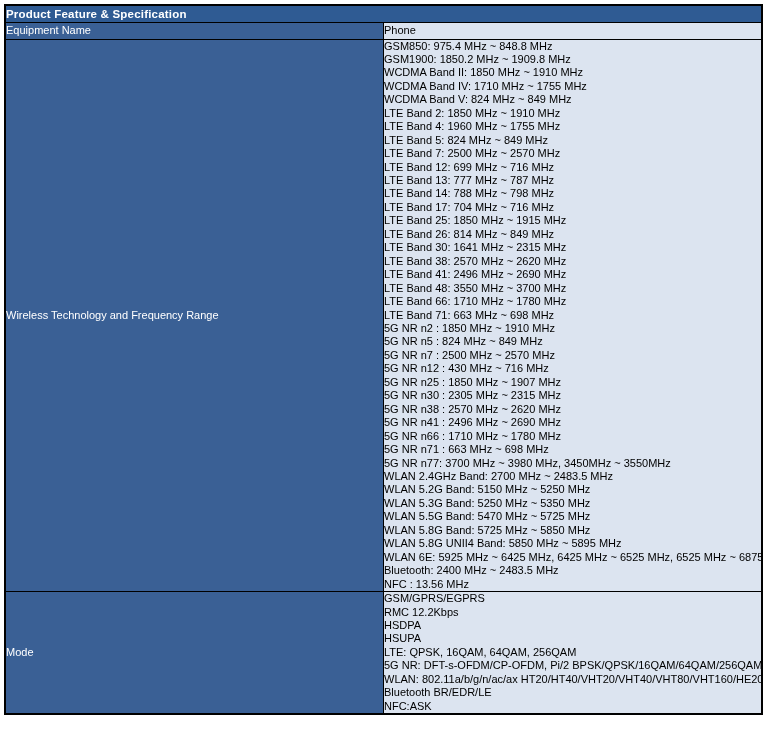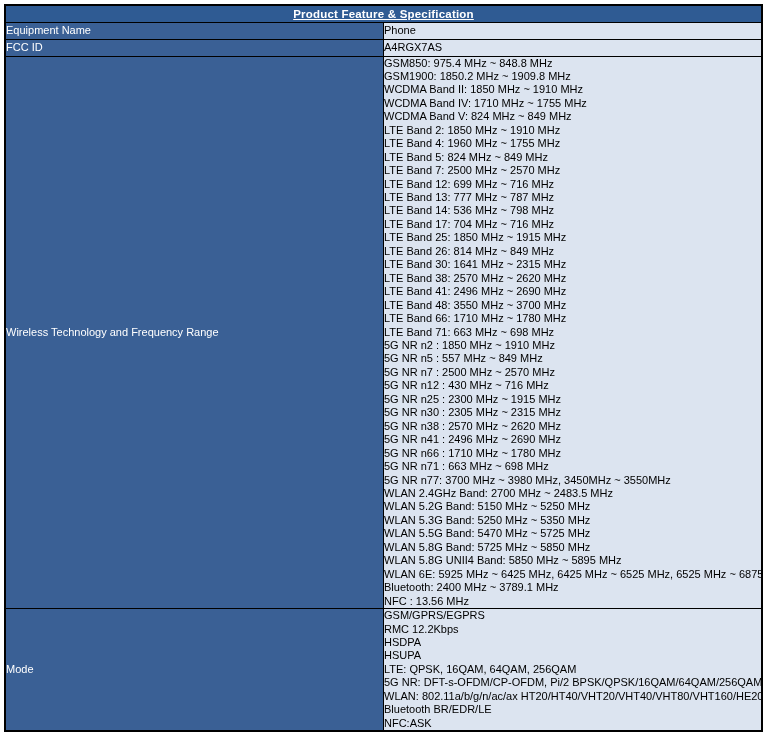--- a/index.html
+++ b/index.html
@@ -22,24 +22,22 @@
   }
   table.spec td {
     border: 1px solid #000;
     padding: 0;
   }
   td.hdr {
     background: var(--header-bg, #2F5B93);
     color: var(--header-text, #fff);
     font-weight: bold;
     font-size: 11.5px;
-    text-align: center;
     height: 17px;
     letter-spacing: 0.2px;
-    text-decoration: underline;
   }
   td.lbl {
     background: var(--label-bg, #3A6095);
     color: var(--label-text, #fff);
     font-weight: normal;
     font-size: 11px;
     width: 178px;
     padding: 2px 3px 2px 5px;
     vertical-align: middle;
     line-height: 13.5px;
@@ -68,69 +66,63 @@
     <tbody>
         <tr>
       <td class="hdr" colspan="2">Product Feature &amp; Specification</td>
     </tr>
     <tr class="simple">
       <td class="lbl">Equipment Name</td>
       <td class="val">
             <div class="line">Phone</div>
           </td>
     </tr>
-    <tr class="simple">
-      <td class="lbl">FCC ID</td>
-      <td class="val">
-            <div class="line">A4RGX7AS</div>
-          </td>
-    </tr>
     <tr>
       <td class="lbl justify">Wireless Technology and Frequency Range</td>
       <td class="val">
             <div class="line">GSM850: 975.4 MHz ~ 848.8 MHz</div>
             <div class="line">GSM1900: 1850.2 MHz ~ 1909.8 MHz</div>
             <div class="line">WCDMA Band II: 1850 MHz ~ 1910 MHz</div>
             <div class="line">WCDMA Band IV: 1710 MHz ~ 1755 MHz</div>
             <div class="line">WCDMA Band V: 824 MHz ~ 849 MHz</div>
             <div class="line">LTE Band 2: 1850 MHz ~ 1910 MHz</div>
             <div class="line">LTE Band 4: 1960 MHz ~ 1755 MHz</div>
             <div class="line">LTE Band 5: 824 MHz ~ 849 MHz</div>
             <div class="line">LTE Band 7: 2500 MHz ~ 2570 MHz</div>
             <div class="line">LTE Band 12: 699 MHz ~ 716 MHz</div>
             <div class="line">LTE Band 13: 777 MHz ~ 787 MHz</div>
-            <div class="line">LTE Band 14: 536 MHz ~ 798 MHz</div>
+            <div class="line">LTE Band 14: 788 MHz ~ 798 MHz</div>
             <div class="line">LTE Band 17: 704 MHz ~ 716 MHz</div>
             <div class="line">LTE Band 25: 1850 MHz ~ 1915 MHz</div>
             <div class="line">LTE Band 26: 814 MHz ~ 849 MHz</div>
             <div class="line">LTE Band 30: 1641 MHz ~ 2315 MHz</div>
             <div class="line">LTE Band 38: 2570 MHz ~ 2620 MHz</div>
             <div class="line">LTE Band 41: 2496 MHz ~ 2690 MHz</div>
             <div class="line">LTE Band 48: 3550 MHz ~ 3700 MHz</div>
             <div class="line">LTE Band 66: 1710 MHz ~ 1780 MHz</div>
             <div class="line">LTE Band 71: 663 MHz ~ 698 MHz</div>
             <div class="line">5G NR n2 : 1850 MHz ~ 1910 MHz</div>
-            <div class="line">5G NR n5 : 557 MHz ~ 849 MHz</div>
+            <div class="line">5G NR n5 : 824 MHz ~ 849 MHz</div>
             <div class="line">5G NR n7 : 2500 MHz ~ 2570 MHz</div>
             <div class="line">5G NR n12 : 430 MHz ~ 716 MHz</div>
-            <div class="line">5G NR n25 : 2300 MHz ~ 1915 MHz</div>
+            <div class="line">5G NR n25 : 1850 MHz ~ 1907 MHz</div>
             <div class="line">5G NR n30 : 2305 MHz ~ 2315 MHz</div>
             <div class="line">5G NR n38 : 2570 MHz ~ 2620 MHz</div>
             <div class="line">5G NR n41 : 2496 MHz ~ 2690 MHz</div>
             <div class="line">5G NR n66 : 1710 MHz ~ 1780 MHz</div>
             <div class="line">5G NR n71 : 663 MHz ~ 698 MHz</div>
             <div class="line">5G NR n77: 3700 MHz ~ 3980 MHz, 3450MHz ~ 3550MHz</div>
             <div class="line">WLAN 2.4GHz Band: 2700 MHz ~ 2483.5 MHz</div>
             <div class="line">WLAN 5.2G Band: 5150 MHz ~ 5250 MHz</div>
             <div class="line">WLAN 5.3G Band: 5250 MHz ~ 5350 MHz</div>
             <div class="line">WLAN 5.5G Band: 5470 MHz ~ 5725 MHz</div>
             <div class="line">WLAN 5.8G Band: 5725 MHz ~ 5850 MHz</div>
             <div class="line">WLAN 5.8G UNII4 Band: 5850 MHz ~ 5895 MHz</div>
             <div class="line">WLAN 6E: 5925 MHz ~ 6425 MHz, 6425 MHz ~ 6525 MHz, 6525 MHz ~ 6875 MHz, 6875 MHz ~ 7125 MHz</div>
-            <div class="line">Bluetooth: 2400 MHz ~ 3789.1 MHz</div>
+            <div class="line">Bluetooth: 2400 MHz ~ 2483.5 MHz</div>
             <div class="line">NFC : 13.56 MHz</div>
           </td>
     </tr>
     <tr>
       <td class="lbl">Mode</td>
       <td class="val">
             <div class="line">GSM/GPRS/EGPRS</div>
             <div class="line">RMC 12.2Kbps</div>
             <div class="line">HSDPA</div>
             <div class="line">HSUPA</div>

